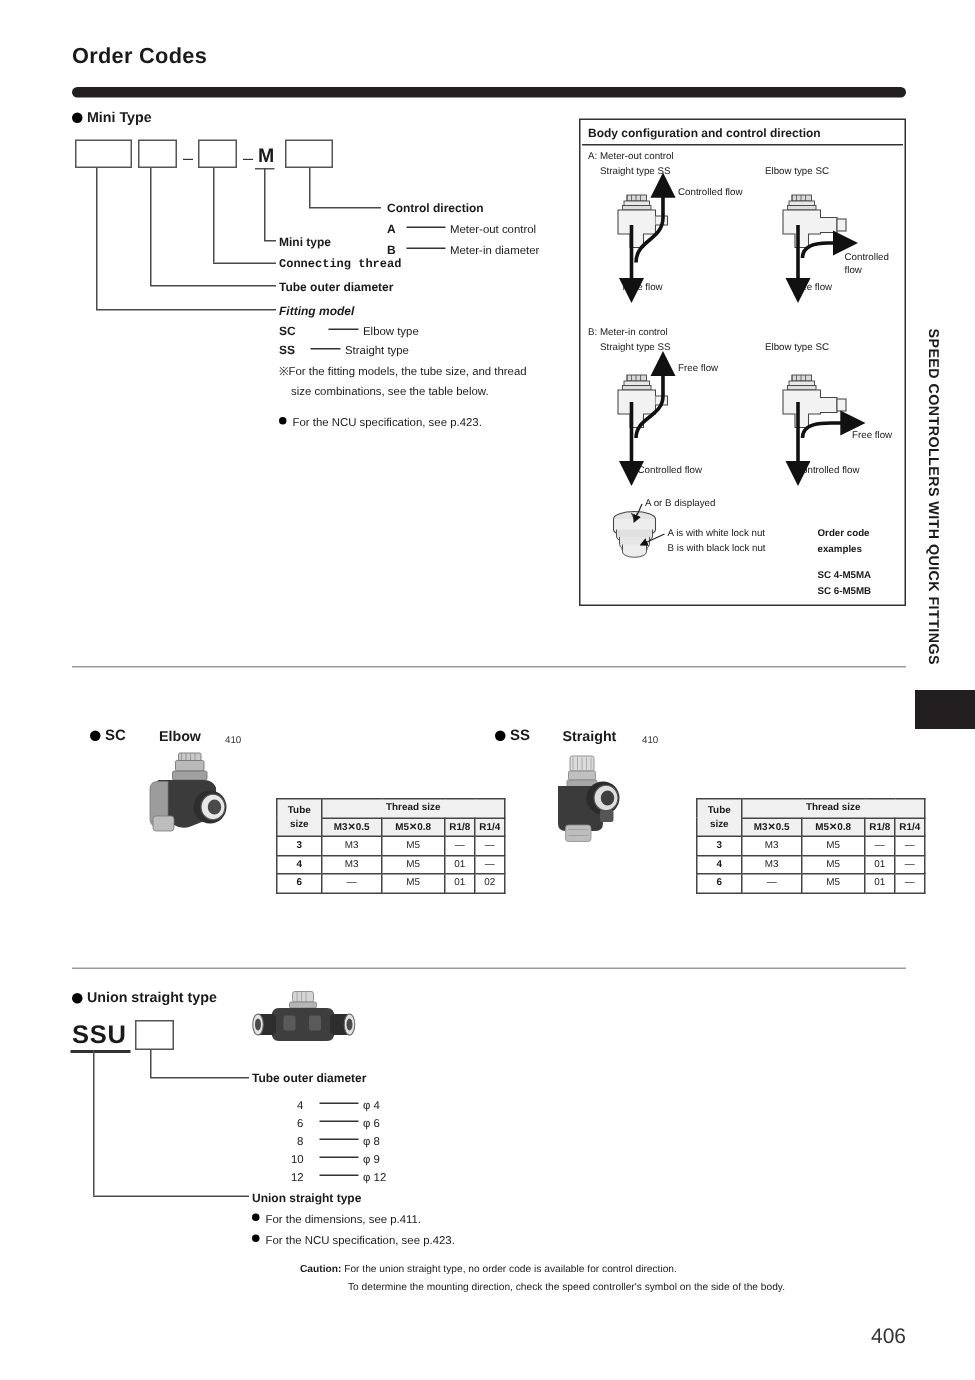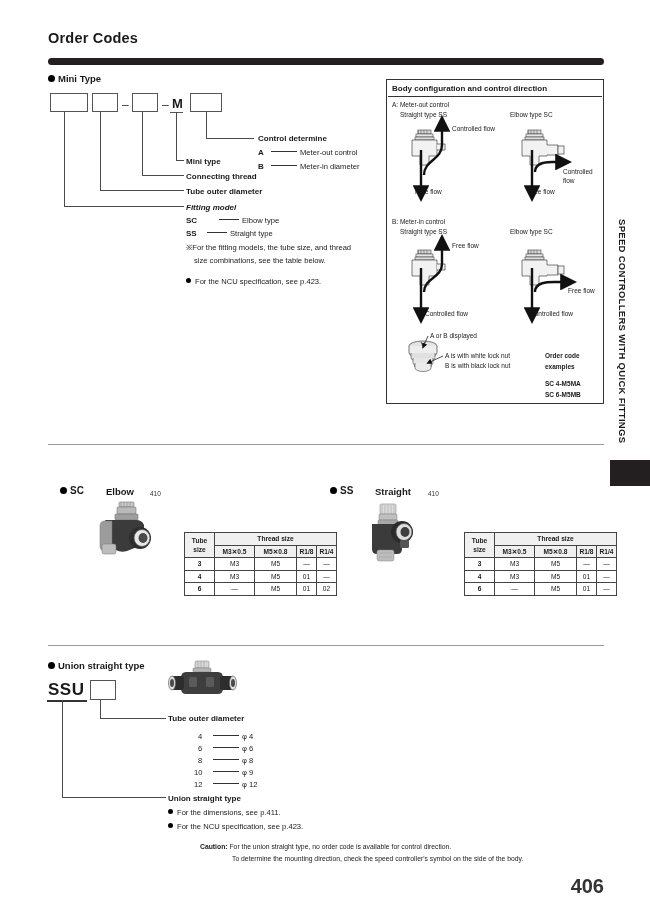--- a/index.html
+++ b/index.html
@@ -111,21 +111,21 @@
   
   .ssu-text {
     position:absolute; font-size:17px; font-weight:bold; letter-spacing:.5px;
   }
   .ssu-underline { position:absolute; height:1.5px; background:#333; }
 
   
   .caution { position:absolute; font-size:6.8px; white-space:nowrap; }
   .caution b { font-weight:bold; }
 
-  .pagenum { position:absolute; right:46px; bottom:22px; font-size:20px; font-weight:bold; color:#333; }
+  .pagenum { position:absolute; right:46px; bottom:22px; font-size:14px; font-weight:normal; color:#333; }
 </style>
 </head>
 <body>
 
 <div class="page">
 
   <div class="page-title">Order Codes</div>
   <div class="title-rule"></div>
 
   <div class="sidetab">
@@ -155,28 +155,28 @@
 
   <div class="vline" style="left:142px; top:112px; height:63px;"></div>
   <div class="hline" style="left:142px; top:175px; width:42px;"></div>
 
   <div class="vline" style="left:100px; top:112px; height:78px;"></div>
   <div class="hline" style="left:100px; top:190px; width:84px;"></div>
 
   <div class="vline" style="left:64px; top:112px; height:94px;"></div>
   <div class="hline" style="left:64px; top:206px; width:120px;"></div>
 
-  <div class="lg b" style="left:258px; top:134px;">Control determine</div>
+  <div class="lg b" style="left:258px; top:134px;">Control direction</div>
   <div class="lg b" style="left:258px; top:148px;">A</div>
   <div class="lg" style="left:268px; top:148px;"><span class="leadr"></span><span>Meter-out control</span></div>
   <div class="lg b" style="left:258px; top:162px;">B</div>
   <div class="lg" style="left:268px; top:162px;"><span class="leadr"></span><span>Meter-in diameter</span></div>
 
   <div class="lg b" style="left:186px; top:157px;">Mini type</div>
-  <div class="lg b" style="left:186px; top:172px;">Connecting thread</div>
+  <div class="lg b" style="left:186px; top:172px;font-family:Liberation Mono, monospace;">Connecting thread</div>
   <div class="lg b" style="left:186px; top:187px;">Tube outer diameter</div>
   <div class="lg b" style="left:186px; top:203px;font-style:italic;">Fitting model</div>
 
   <div class="lg b" style="left:186px; top:216px;">SC</div>
   <div class="lg" style="left:216px; top:216px;"><span class="leadr-s"></span><span>Elbow type</span></div>
   <div class="lg b" style="left:186px; top:229px;">SS</div>
   <div class="lg" style="left:204px; top:229px;"><span class="leadr-s"></span><span>Straight type</span></div>
 
   <div class="lg" style="left:186px; top:242px;">※<span>For the fitting models, the tube size, and thread</span></div>
   <div class="lg" style="left:194px; top:256px;">size combinations, see the table below.</div>

